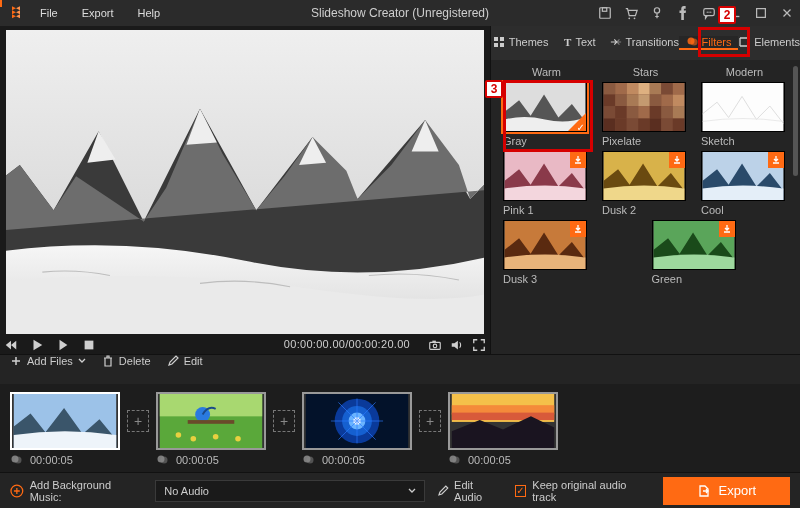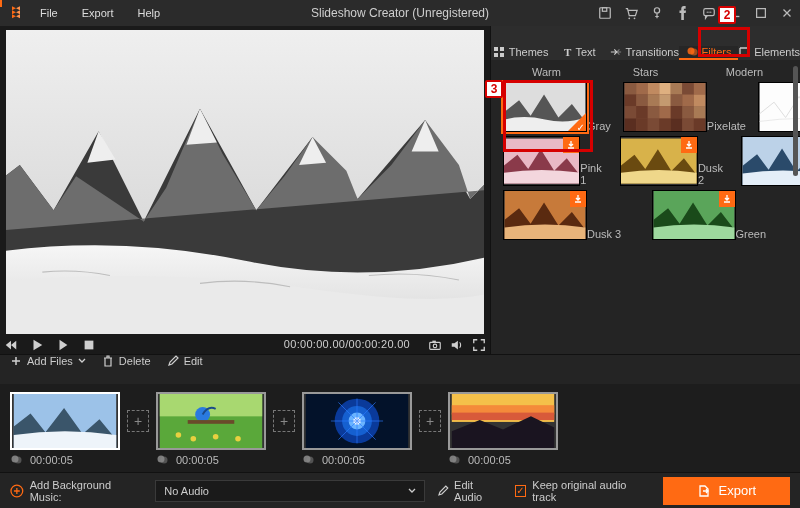--- a/index.html
+++ b/index.html
@@ -19,27 +19,27 @@
   
   .left{flex:1;display:flex;flex-direction:column;background:#1a1a1a;min-width:0}
   .preview{flex:1;margin:4px 6px 0 6px;background:#000;position:relative;overflow:hidden}
   .preview svg{width:100%;height:100%;display:block}
   .playbar-row{display:flex;align-items:flex-start;gap:12px;padding:4px 4px 2px 4px}
   .pbic{width:14px;height:14px;cursor:pointer;fill:#cfcfcf}
   .timecode{margin-left:auto;margin-right:6px;color:#cfcfcf;font-size:11px;letter-spacing:.3px}
   .rico{display:flex;gap:8px}
   
   .right{width:310px;background:#242424;display:flex;flex-direction:column;border-left:1px solid #111;position:relative}
-  .tabs{display:flex;height:34px;background:#2d2d2d;align-items:flex-end}
+  .tabs{display:flex;height:34px;background:#2d2d2d;align-items:center}
   .tab{flex:1;display:flex;align-items:center;justify-content:center;gap:4px;color:#ccc;font-size:11px;cursor:pointer;border-bottom:2px solid transparent}
   .tab.active{color:#ff6a13;border-bottom:2px solid #ff6a13;background:#262626}
   .tab svg{width:12px;height:12px}
   .filtgrid{flex:1;overflow:auto;padding:6px 12px 8px 12px}
   .frow{display:flex;gap:12px;margin-bottom:4px}
-  .fcell{flex:1;display:flex;flex-direction:row;align-items:flex-end}
+  .fcell{flex:1;display:flex;flex-direction:column;align-items:flex-start}
   .thumb{width:84px;height:50px;position:relative;background:#333;border:1px solid #000;overflow:hidden}
   .thumb svg{width:100%;height:100%;display:block}
   .thumb.selected{outline:2px solid #ff6a13}
   .thumb .check{position:absolute;right:0;bottom:0;width:18px;height:18px;background:#ff6a13;clip-path:polygon(100% 0,100% 100%,0 100%)}
   .thumb .check::after{content:"✓";position:absolute;right:1px;bottom:-2px;color:#fff;font-size:10px}
   .thumb .dl{position:absolute;right:0;top:0;width:16px;height:16px;background:#ff6a13;display:flex;align-items:center;justify-content:center}
   .thumb .dl svg{width:10px;height:10px}
   .flabel{margin-top:3px;color:#bbb;font-size:11px}
   .rowlabels{display:flex;gap:12px;margin-bottom:4px}
   .rowlabels span{flex:1;text-align:center;color:#bbb;font-size:11px}

